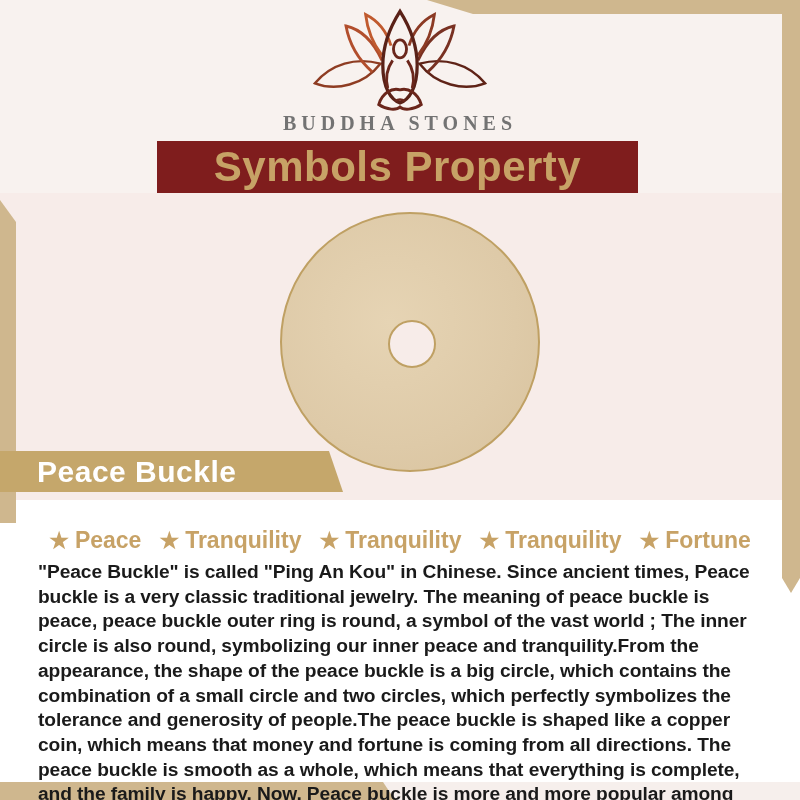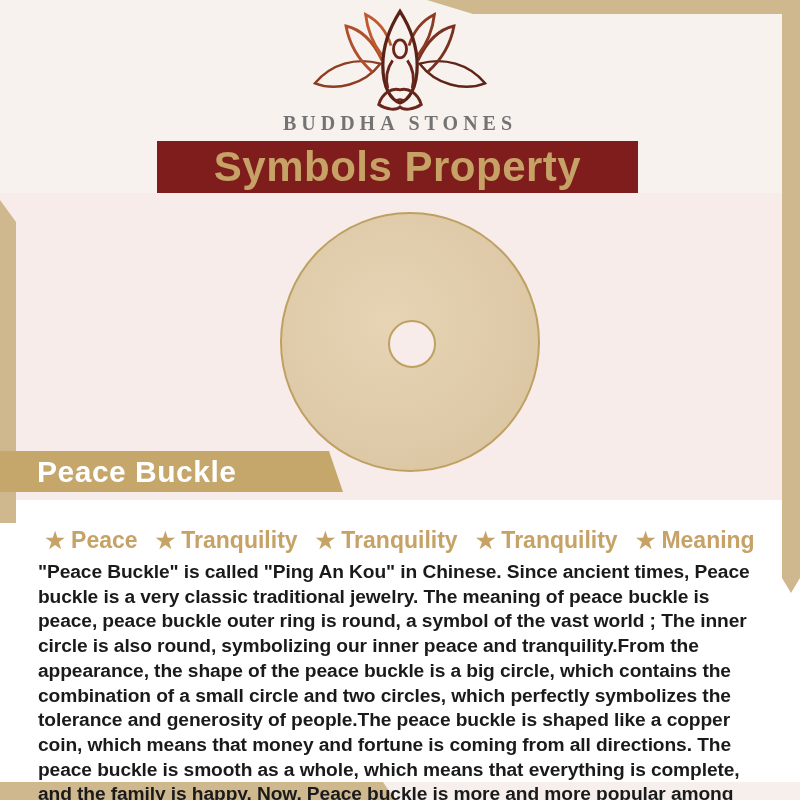--- a/index.html
+++ b/index.html
@@ -96,18 +96,18 @@
 
   <div class="ribbon">
     <span class="ribbon-label">Peace Buckle Meaning</span>
   </div>
 
   <div class="props">
     <span class="prop"><span class="star">★</span><span>Peace</span></span>
     <span class="prop"><span class="star">★</span><span>Tranquility</span></span>
     <span class="prop"><span class="star">★</span><span>Tranquility</span></span>
     <span class="prop"><span class="star">★</span><span>Tranquility</span></span>
-    <span class="prop"><span class="star">★</span><span>Meaning</span></span>
+    <span class="prop"><span class="star">★</span><span>Fortune</span></span>
   </div>
 
   <div class="desc">"Peace Buckle" is called "Ping An Kou" in Chinese. Since ancient times, Peace buckle is a very classic traditional jewelry. The meaning of peace buckle is peace, peace buckle outer ring is round, a symbol of the vast world ; The inner circle is also round, symbolizing our inner peace and tranquility.From the appearance, the shape of the peace buckle is a big circle, which contains the combination of a small circle and two circles, which perfectly symbolizes the tolerance and generosity of people.The peace buckle is shaped like a copper coin, which means that money and fortune is coming from all directions. The peace buckle is smooth as a whole, which means that everything is complete, and the family is happy. Now, Peace buckle is more and more popular among people, no matter which class regards it as auspicious.</div>
 
 </div>
 
 </body></html>

